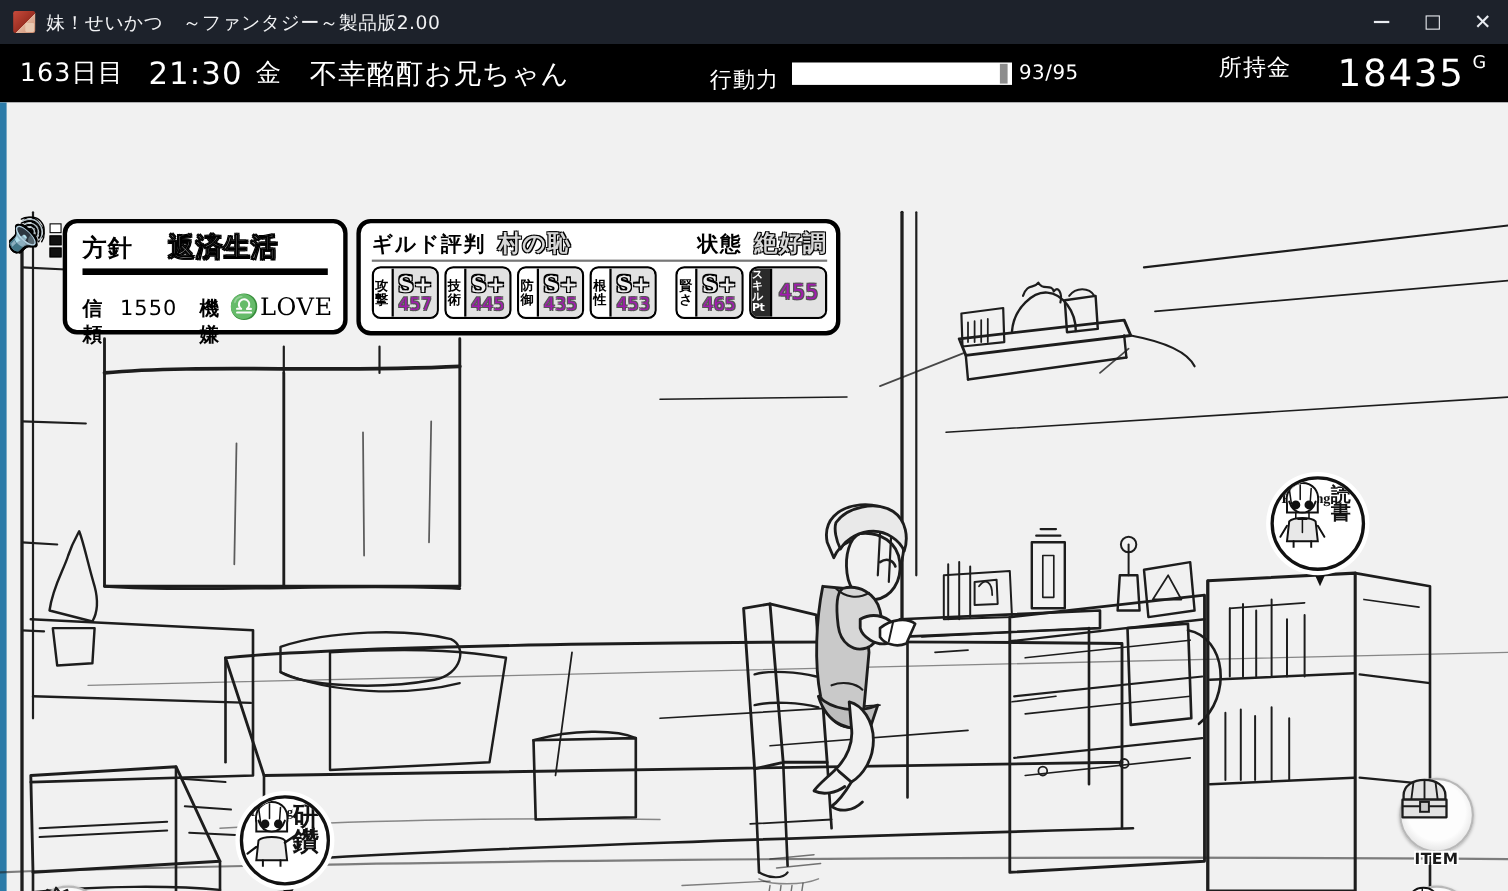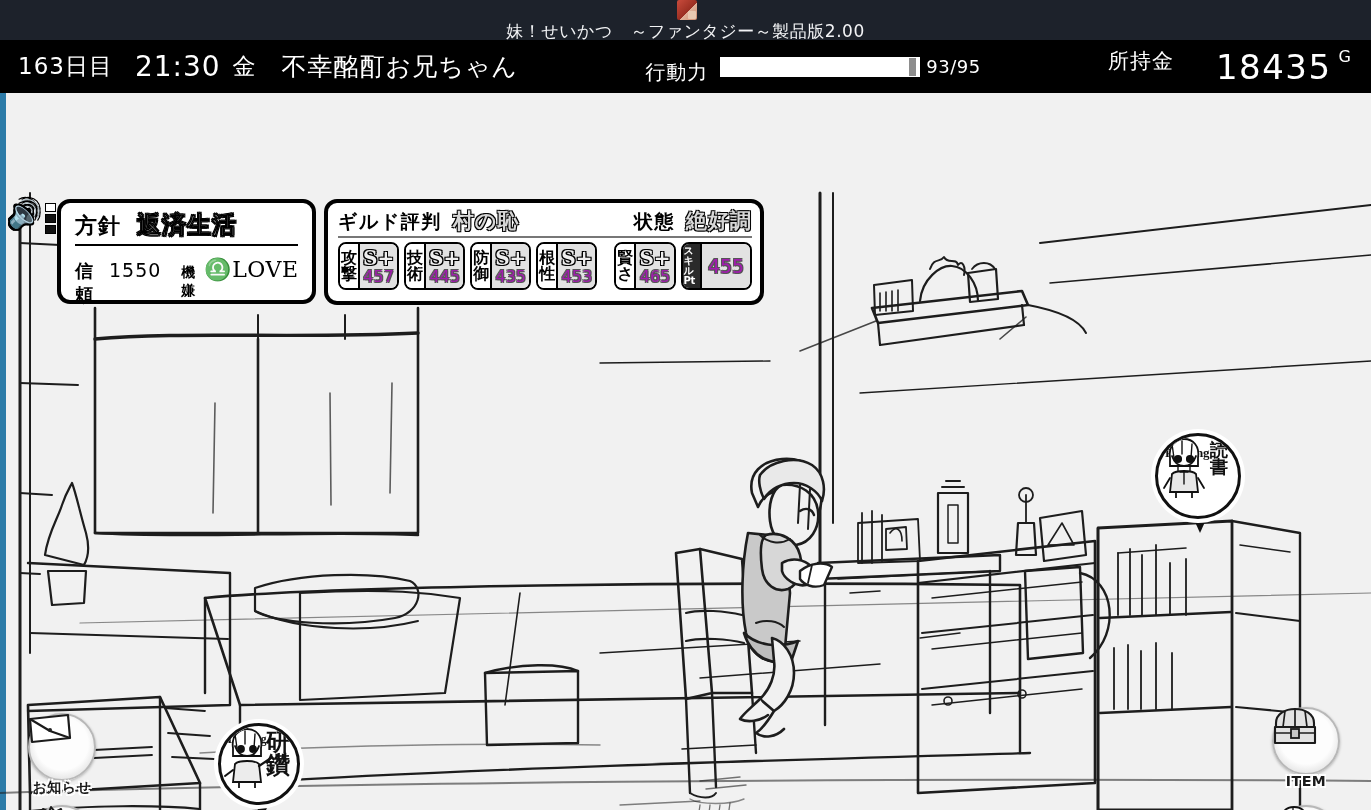--- a/index.html
+++ b/index.html
@@ -8,21 +8,21 @@
     background: #1b2029;
     font-family: "Liberation Sans", sans-serif;
     overflow: hidden;
   }
   #app { position: relative; width: 1371px; height: 810px; }
 
   
   .titlebar {
     position: absolute; left: 0; top: 0; width: 1371px; height: 40px;
     background: #1d222b;
-    display: flex; align-items: center; flex-direction: column;
+    display: flex; align-items: center;
   }
   .tb-icon {
     width: 20px; height: 20px; margin-left: 12px; margin-right: 10px;
     background: linear-gradient(135deg,#c94b3c 0%,#9b2f22 55%,#e0b29a 56%,#cf8b6d 100%);
     border-radius: 2px; position: relative; flex: 0 0 auto;
   }
   .tb-icon::after {
     content: ""; position: absolute; right: 1px; bottom: 1px;
     width: 8px; height: 8px; background: #e8c8b0; border-radius: 1px;
   }
@@ -75,52 +75,52 @@
   }
   .scene svg { position: absolute; left: 0; top: 0; }
   .scene-border-l { position: absolute; left: 0; top: 0; width: 6px; height: 717px; background: #2c7ba8; }
 
   
   .panel {
     position: absolute; background: #fff; border: 4px solid #000; border-radius: 13px;
     font-family: "DejaVu Sans", sans-serif;
   }
   #policy-panel { left: 57px; top: 106px; width: 259px; height: 105px; padding: 6px 14px 0 14px; }
-  .pp-row1 { display: flex; align-items: baseline; border-bottom: 2px solid #000000; padding-bottom: 3px; }
+  .pp-row1 { display: flex; align-items: baseline; border-bottom: 6px solid #000000; padding-bottom: 3px; gap: 16px; }
   .pp-key { font-size: 22px; font-weight: 700; letter-spacing: 1px; }
   .pp-val {
     font-size: 24px; margin-left: 16px; font-weight: 700; letter-spacing: 1px;
     -webkit-text-stroke: .6px #000; color: #cfcfcf;
     text-shadow: 1px 1px 0 #000, -1px 1px 0 #000, 1px -1px 0 #000, -1px -1px 0 #000;
   }
   .pp-row2 { display: flex; align-items: baseline; padding-top: 6px; }
   .pp-lbl { font-size: 18px; font-weight: 700; }
   .pp-num { font-size: 19px; margin-left: 16px; letter-spacing: 1px; }
-  .pp-lbl2 { font-size: 14px; font-weight: 700; margin-left: 20px; margin-top: 12px; }
+  .pp-lbl2 { font-size: 18px; font-weight: 700; margin-left: 20px; margin-top: 12px; }
   .pp-mood {
     font-size: 22px; margin-left: 9px; letter-spacing: .5px;
     font-family: "DejaVu Serif", serif;
   }
 
   #guild-panel { left: 324px; top: 106px; width: 440px; height: 106px; padding: 4px 8px 0 10px; }
   .gp-head { display: flex; align-items: baseline; border-bottom: 2px solid #777; padding-bottom: 1px; }
   .gp-k { font-size: 19px; font-weight: 700; letter-spacing: 1.5px; }
   .gp-v {
     font-size: 21px; margin-left: 11px; font-weight: 700; letter-spacing: 1px; color: #d6d6d6;
     text-shadow: 1px 1px 0 #000, -1px 1px 0 #000, 1px -1px 0 #000, -1px -1px 0 #000;
   }
   .gp-spacer { flex: 1 1 auto; }
   .gp-stats { display: flex; gap: 5px; margin-top: 4px; align-items: flex-start; }
   .stat {
     display: flex; border: 2.5px solid #000; border-radius: 8px; overflow: hidden;
     height: 48px; background: #fff;
   }
   .stat-name {
     width: 18px; display: flex; flex-direction: column; align-items: center; justify-content: center;
-    font-size: 16px; font-weight: 700; line-height: 1.02; background: #fff; padding: 0 1px;
+    font-size: 12px; font-weight: 700; line-height: 1.02; background: #fff; padding: 0 1px;
   }
   .stat-body {
     width: 48px; background: #e2e2e2; border-left: 2.5px solid #000;
     display: flex; flex-direction: column; align-items: center; justify-content: center;
     line-height: 1;
   }
   .stat-rank {
     font-size: 20px; font-weight: 700; color: #eee; margin-top: 1px;
     text-shadow: 1.2px 1.2px 0 #000, -1.2px 1.2px 0 #000, 1.2px -1.2px 0 #000, -1.2px -1.2px 0 #000;
     font-family: "DejaVu Serif", serif;
@@ -436,32 +436,20 @@
             <path d="M14 8 L16 22 M24 5 L24 18 M34 8 L33 22" stroke-width="1.4"></path>
             <path d="M14 38 C18 34 34 34 38 38 L40 56 L12 56 Z" fill="#ececec"></path>
             <path d="M38 40 L50 32" stroke-width="2.2"></path>
             <path d="M12 44 L4 50" stroke-width="2"></path>
             <path d="M18 56 L18 62 M34 56 L34 62" stroke-width="1.8"></path>
           </g>
         </svg>
       </div>
     </div>
 
-    <div class="round-icon" id="icon-news">
-      <div class="disc">
-        <svg width="44" height="32" viewBox="0 0 44 32">
-          <g fill="#fff" stroke="#1b1b1b" stroke-width="2.2" stroke-linejoin="round">
-            <path d="M2 6 L40 2 L42 25 L4 29 Z"></path>
-            <path d="M2 6 L22 18 L42 25" fill="none"></path>
-          </g>
-          <circle cx="22" cy="17" r="2" fill="#222"></circle>
-        </svg>
-      </div>
-      <div class="cap">お知らせ</div>
-    </div>
 
     <div class="round-icon" id="icon-save">
       <div class="disc">
         <svg width="46" height="46" viewBox="0 0 46 46">
           <g fill="#d9d9d9" stroke="#1b1b1b" stroke-width="2" stroke-linejoin="round">
             <path d="M23 2 L27 7 L33 4 L35 11 L42 11 L41 18 L46 22 L41 27 L44 33 L37 36 L37 43 L30 41 L25 45 L20 41 L13 43 L12 36 L5 34 L8 27 L3 22 L8 18 L6 11 L13 10 L15 4 L21 7 Z"></path>
           </g>
           <circle cx="23.5" cy="23.5" r="9" fill="#bfbfbf" stroke="#1b1b1b" stroke-width="2"></circle>
           <circle cx="23.5" cy="23.5" r="4" fill="#8f8f8f" stroke="#1b1b1b" stroke-width="1.6"></circle>
         </svg>

